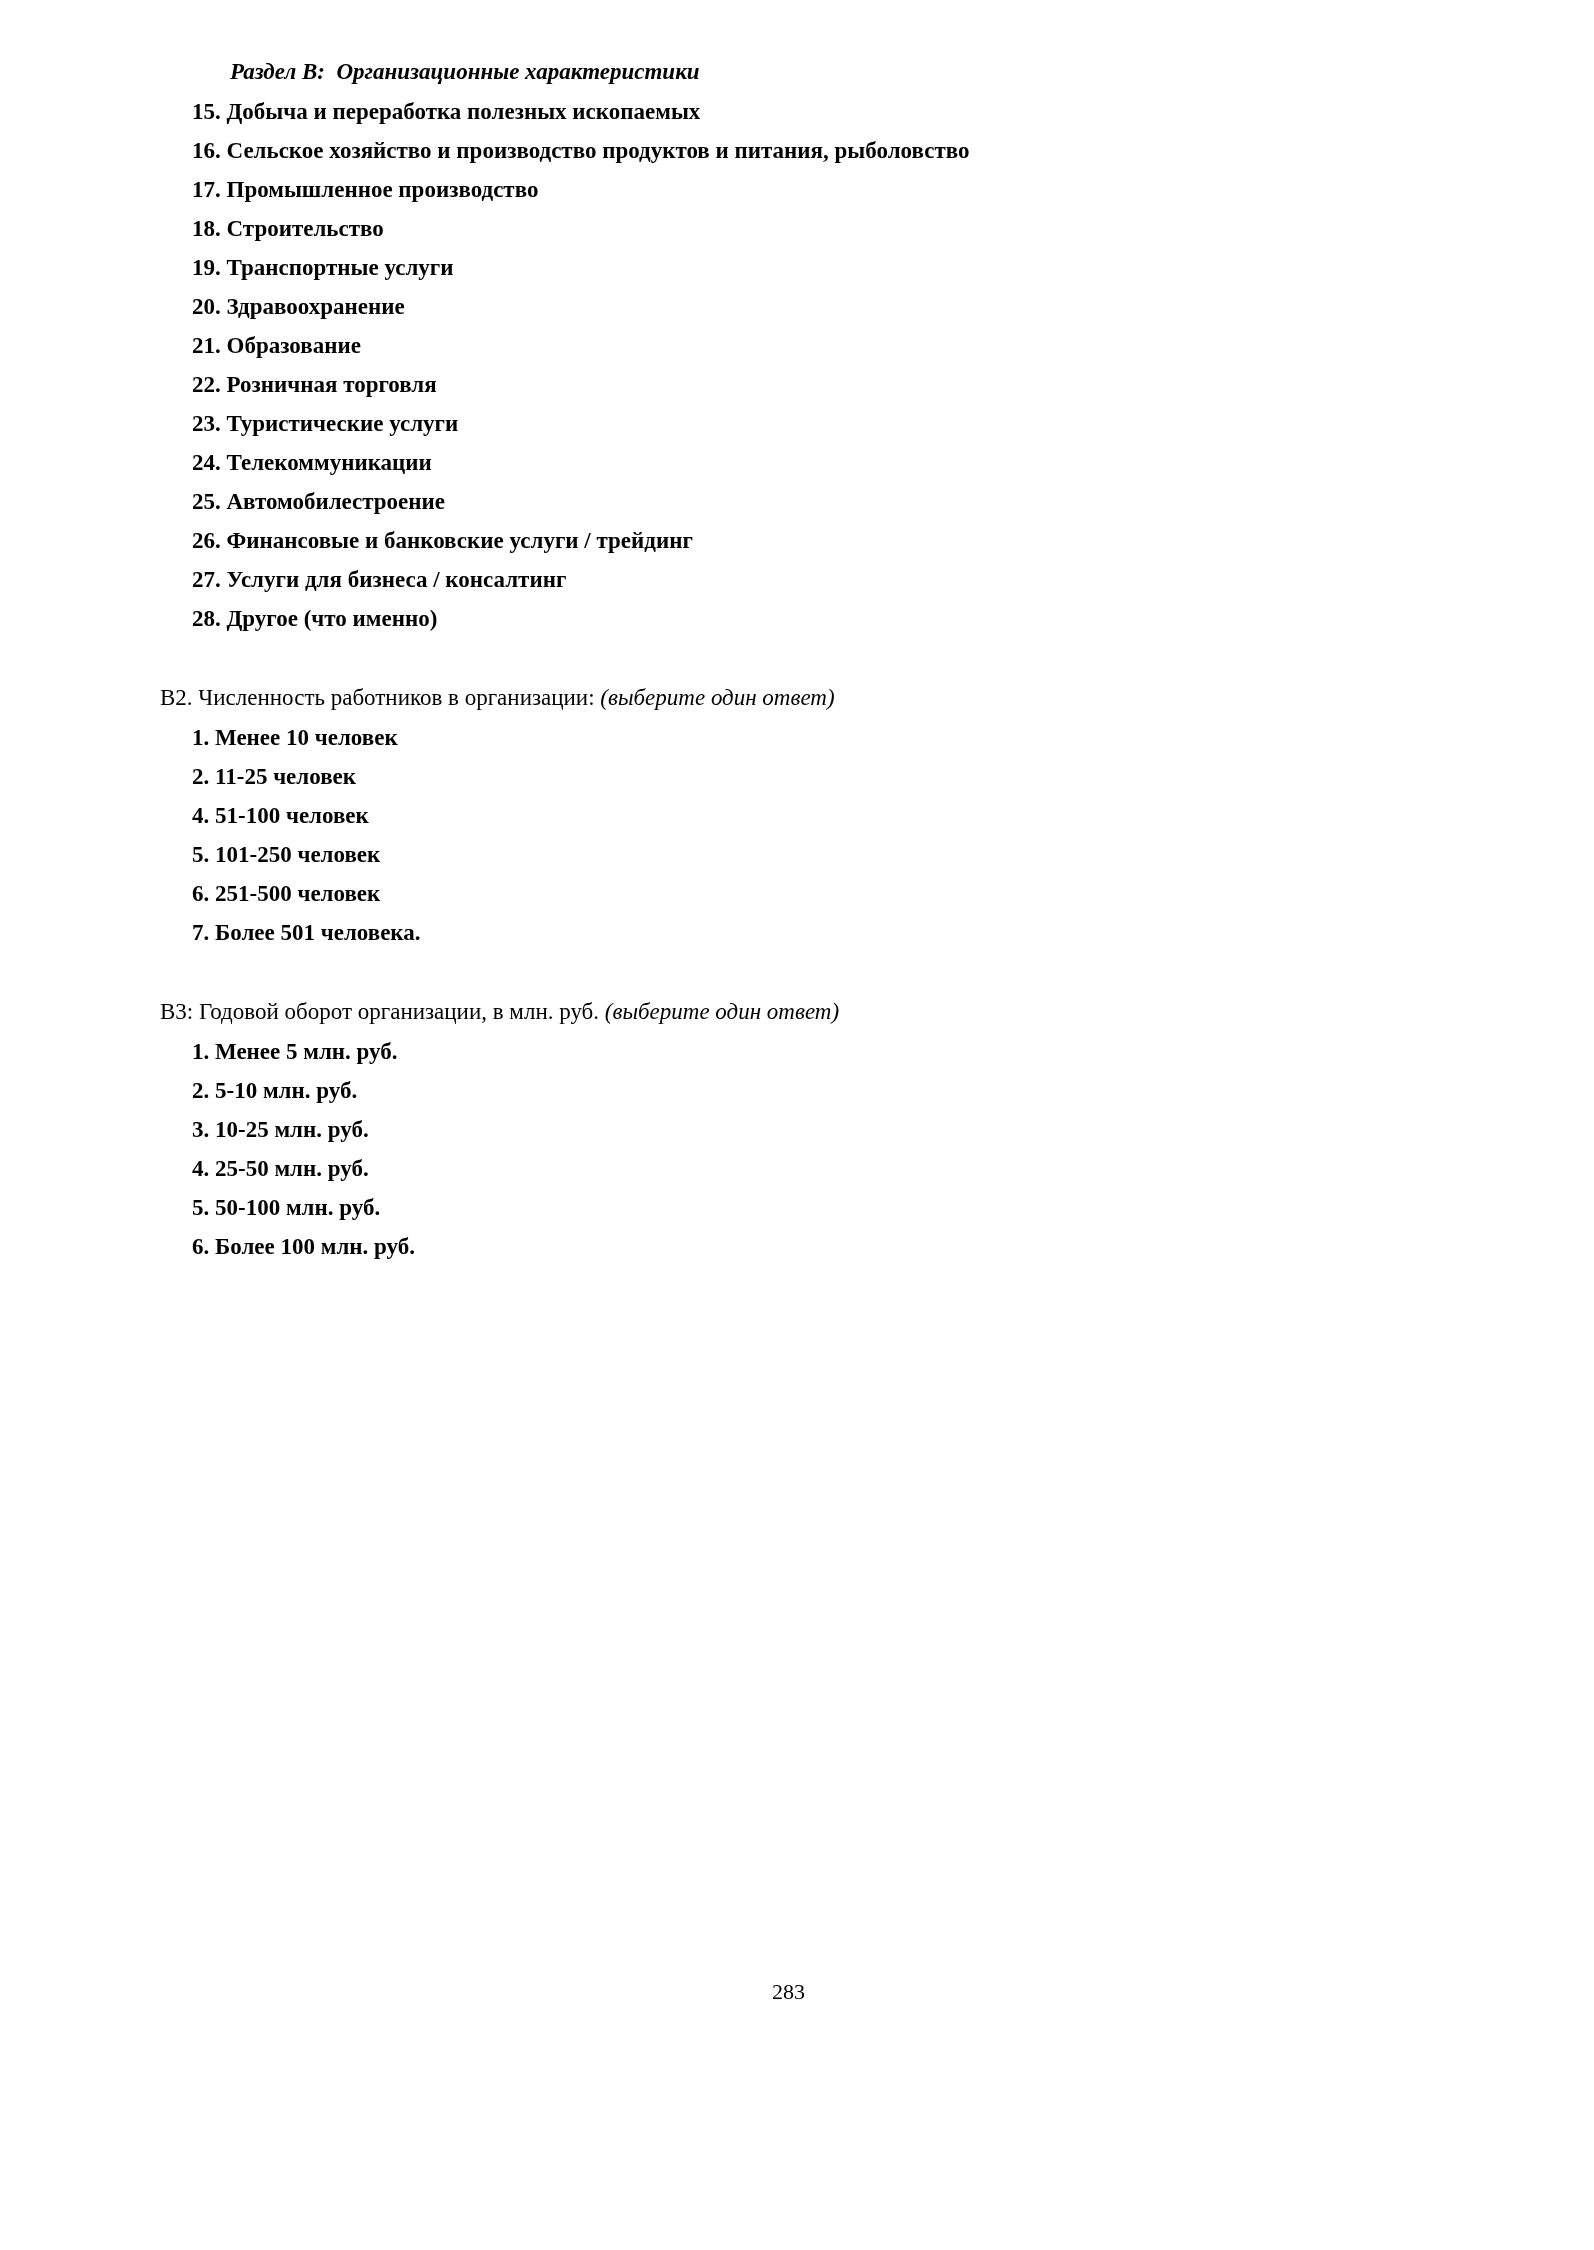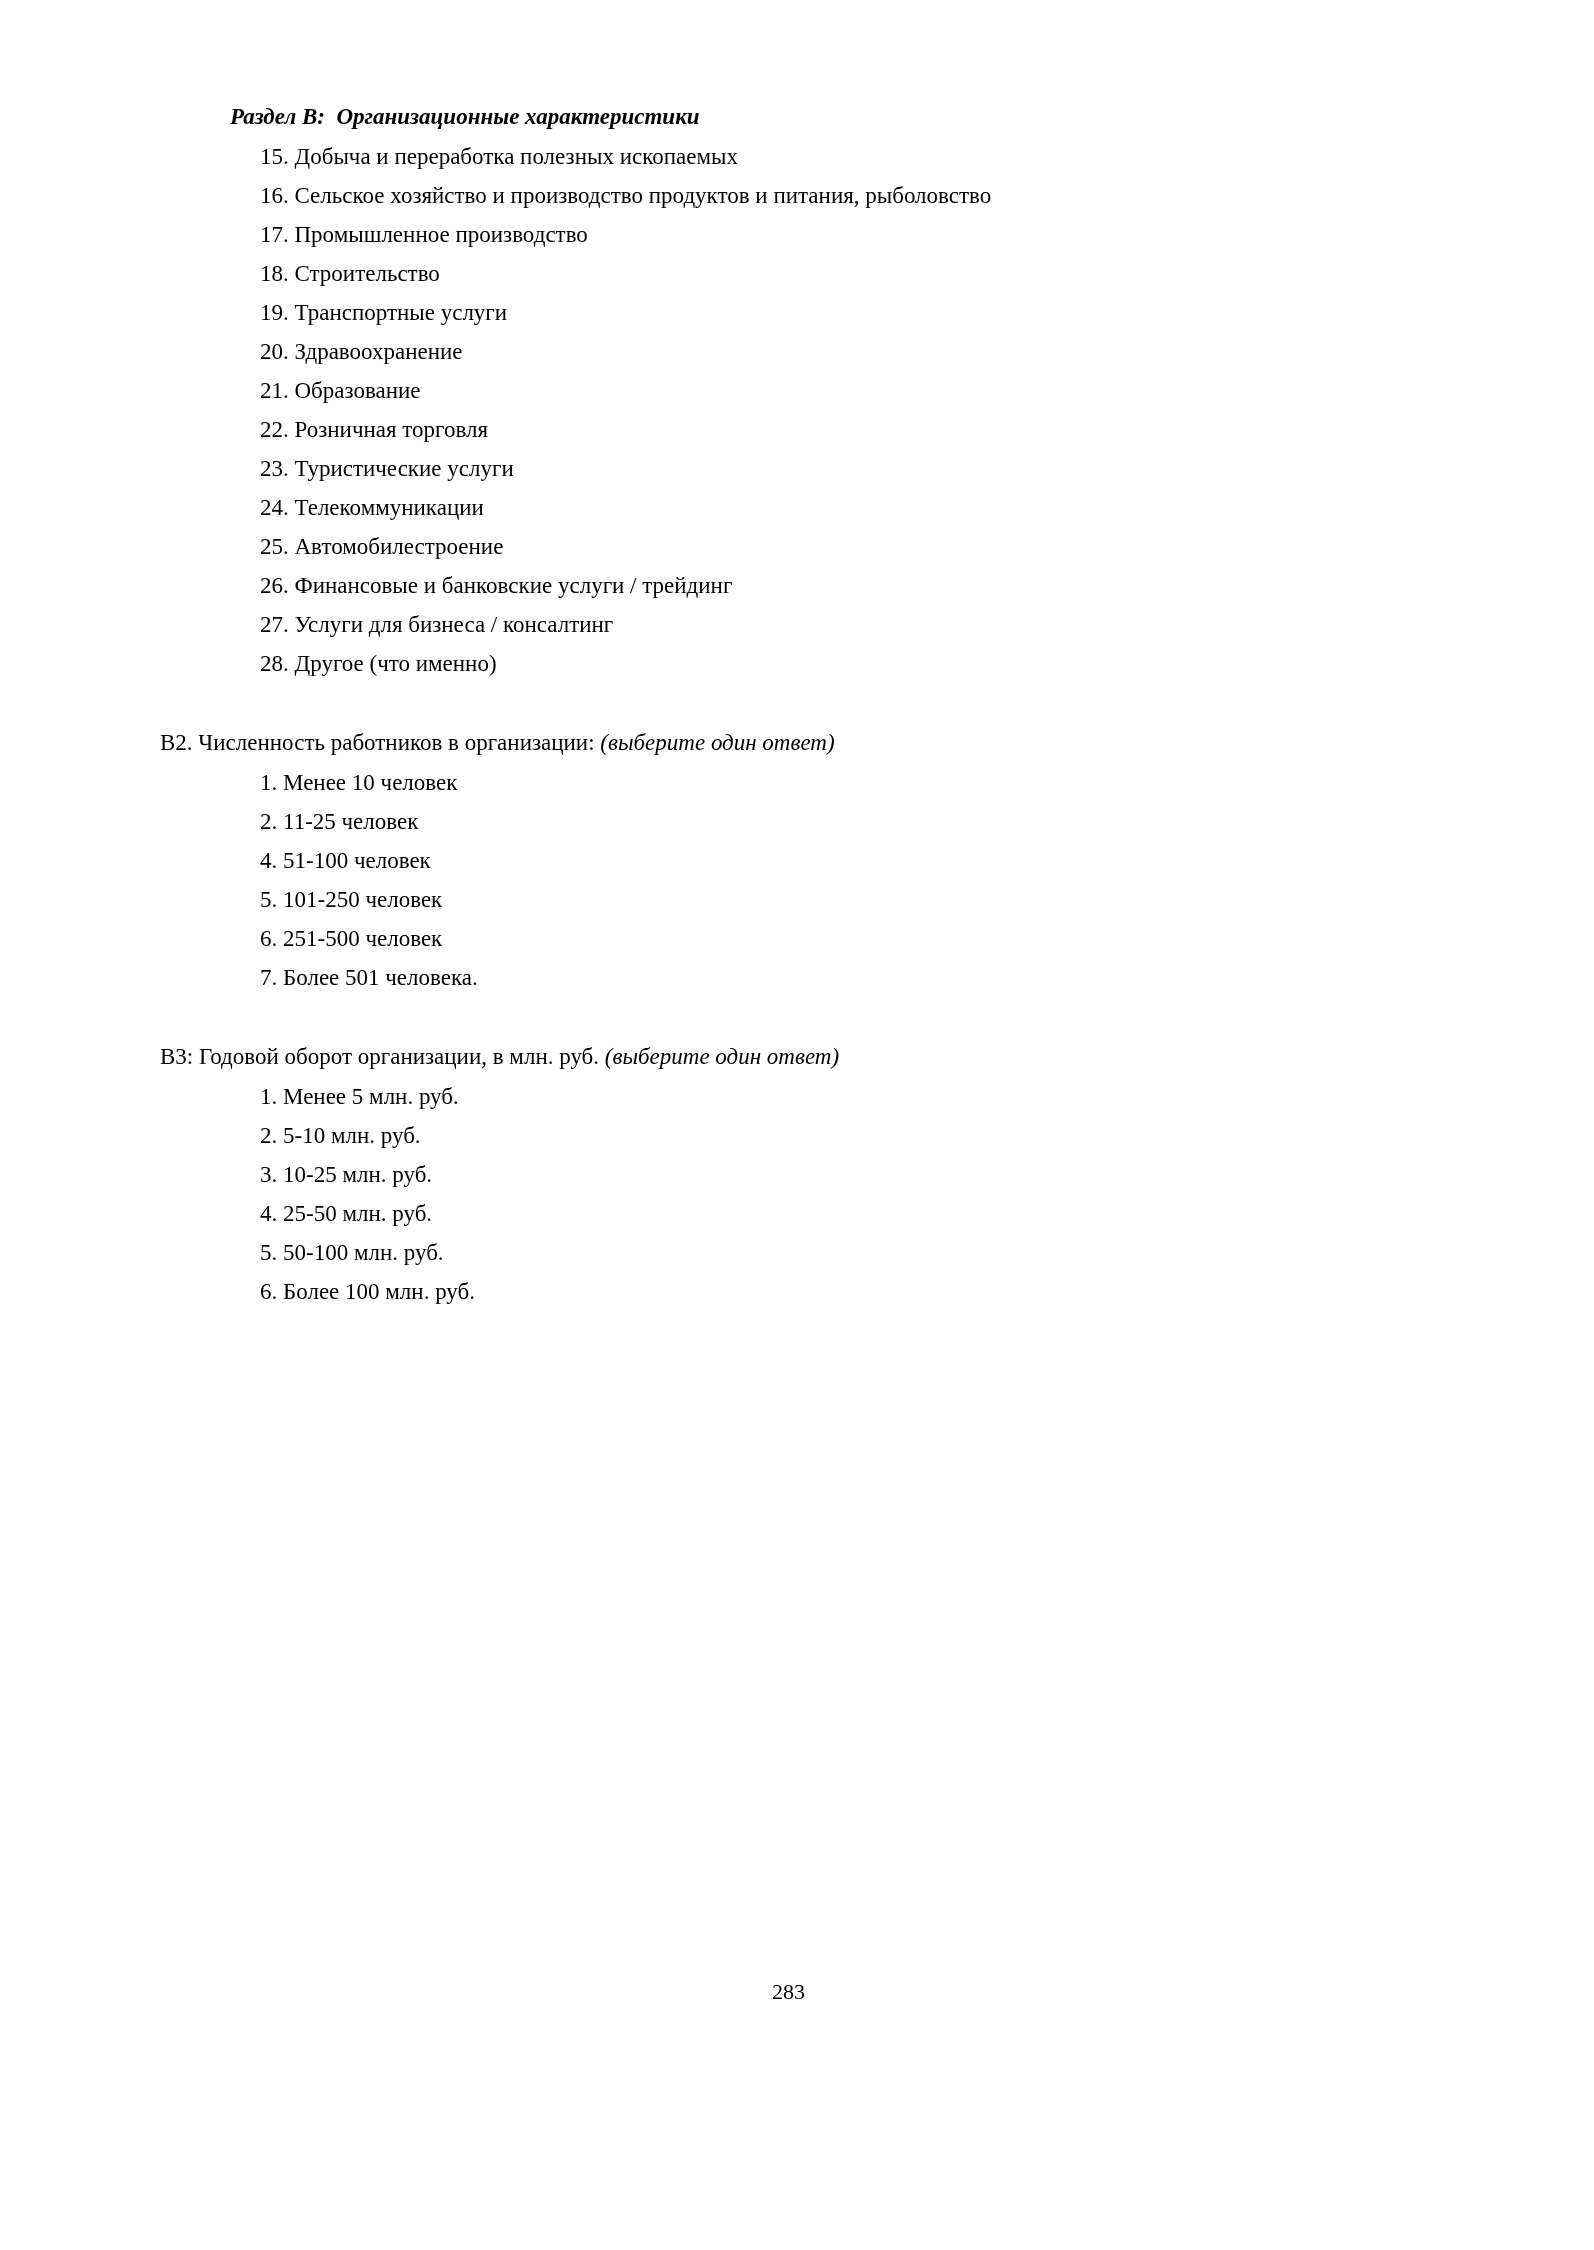--- a/index.html
+++ b/index.html
@@ -9,21 +9,21 @@
   }
   .page {
     position: relative;
     width: 1594px;
     height: 2250px;
     background: #ffffff;
     color: #000000;
     font-family: "Liberation Serif", "DejaVu Serif", serif;
     font-size: 23px;
     box-sizing: border-box;
-    padding: 97px 160px 0 160px;
+    padding: 52px 160px 0 160px;
     overflow: hidden;
   }
   .doc-title {
     margin: 0 0 0 70px;
     font-size: 23px;
     font-weight: bold;
     font-style: italic;
     line-height: 40px;
     white-space: pre-wrap;
   }
@@ -37,23 +37,24 @@
     line-height: 40px;
     margin: 0;
   }
   .question .hint {
     font-style: italic;
   }
   .options {
     margin: 0;
   }
   .option {
-    margin-left: 100px;
+    margin-left: 32px;
     line-height: 39px;
     white-space: pre-wrap;
+    font-weight: bold;
   }
   .page-number {
     position: absolute;
     top: 1978px;
     left: 0;
     right: 17px;
     text-align: center;
     font-size: 22px;
     line-height: 28px;
   }

